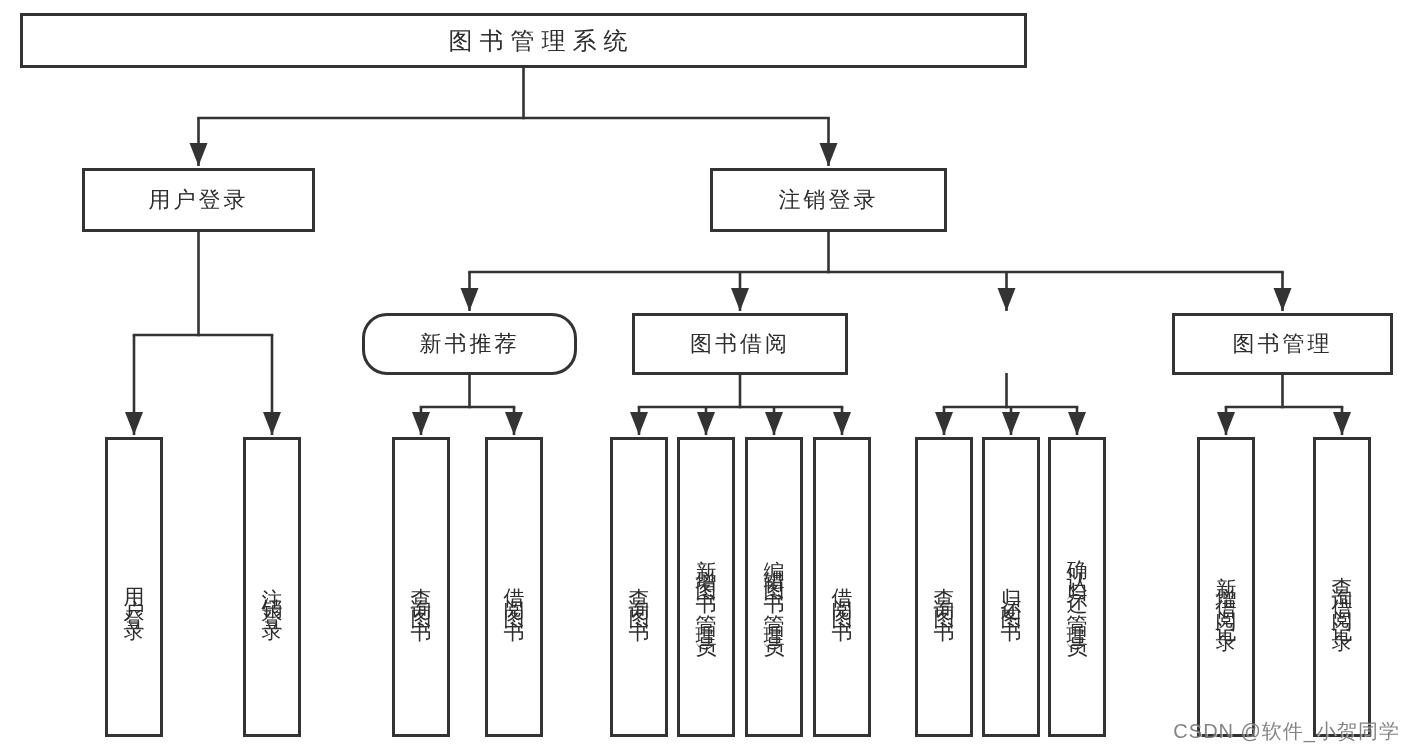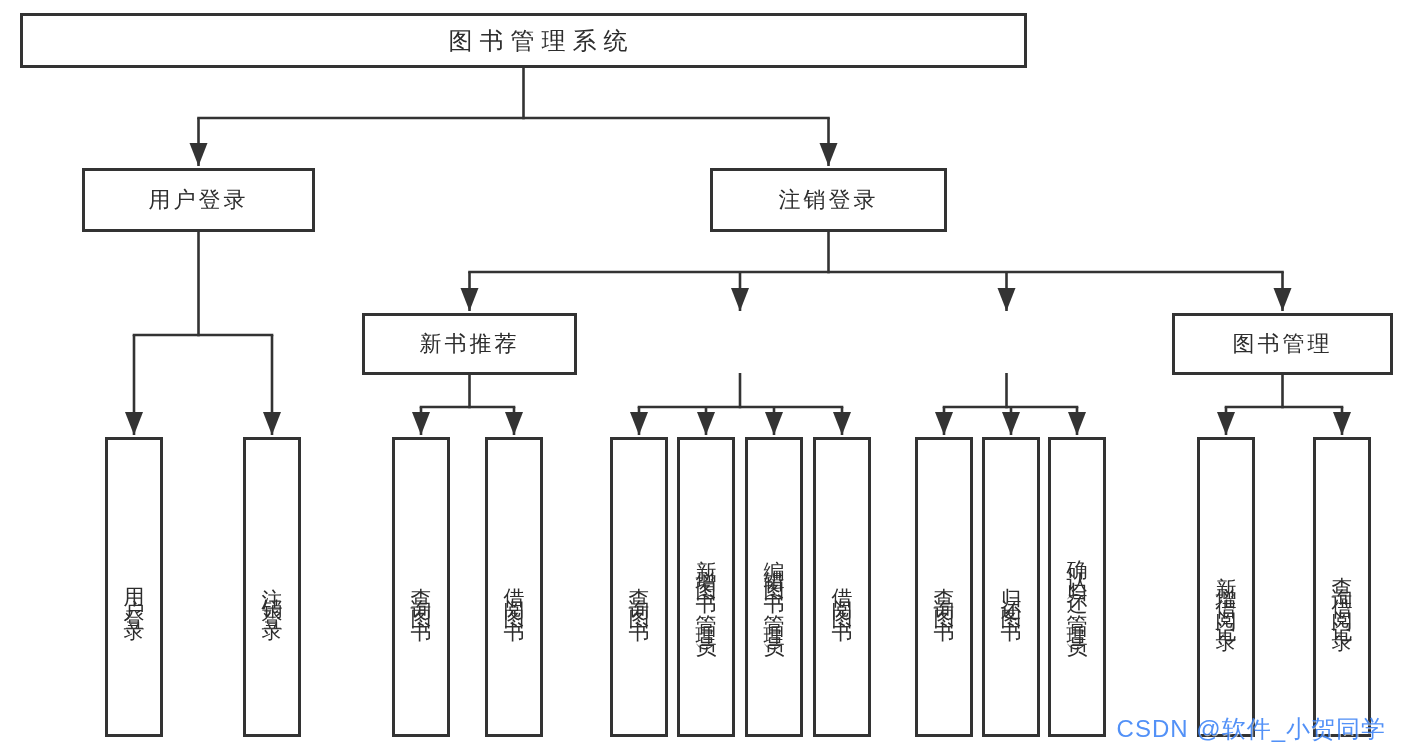--- a/index.html
+++ b/index.html
@@ -47,25 +47,25 @@
   .box.v .lbl {
     writing-mode: vertical-rl;
     text-orientation: mixed;
     font-size: 21px;
     letter-spacing: 11px;
     margin-bottom: -11px;
     white-space: nowrap;
   }
   .watermark {
     position: absolute;
-    right: 19px;
+    right: 5px;
     bottom: 2px;
-    font-size: 24px;
+    font-size: 20px;
     letter-spacing: 1px;
-    color: #3b82f6;
+    color: #737373;
     opacity: 0.88;
     z-index: 5;
     text-shadow: 1px 1px 0 rgba(255,255,255,0.7);
   }
 </style>
 </head>
 <body>
 
 <div class="stage">
 
@@ -135,22 +135,25 @@
     <span class="lbl">图书管理系统</span>
   </div>
 
   <div class="box h" style="left:82px; top:168px; width:233px; height:64px;">
     <span class="lbl">用户登录</span>
   </div>
   <div class="box h" style="left:710px; top:168px; width:237px; height:64px;">
     <span class="lbl">注销登录</span>
   </div>
 
-  <div class="box h" style="left:362px; top:313px; width:215px; height:62px;">
+  <div class="box h" style="left:362px; top:313px; width:215px; height:62px;border-radius:25px;">
     <span class="lbl">新书推荐</span>
+  </div>
+  <div class="box h" style="left:632px; top:313px; width:216px; height:62px;">
+    <span class="lbl">图书借阅</span>
   </div>
   <div class="box h" style="left:1172px; top:313px; width:221px; height:62px;">
     <span class="lbl">图书管理</span>
   </div>
 
   <div class="box v" style="left:105px; top:437px; width:58px; height:300px;">
     <span class="lbl">用户登录</span>
   </div>
   <div class="box v" style="left:243px; top:437px; width:58px; height:300px;">
     <span class="lbl">注销登录</span>

